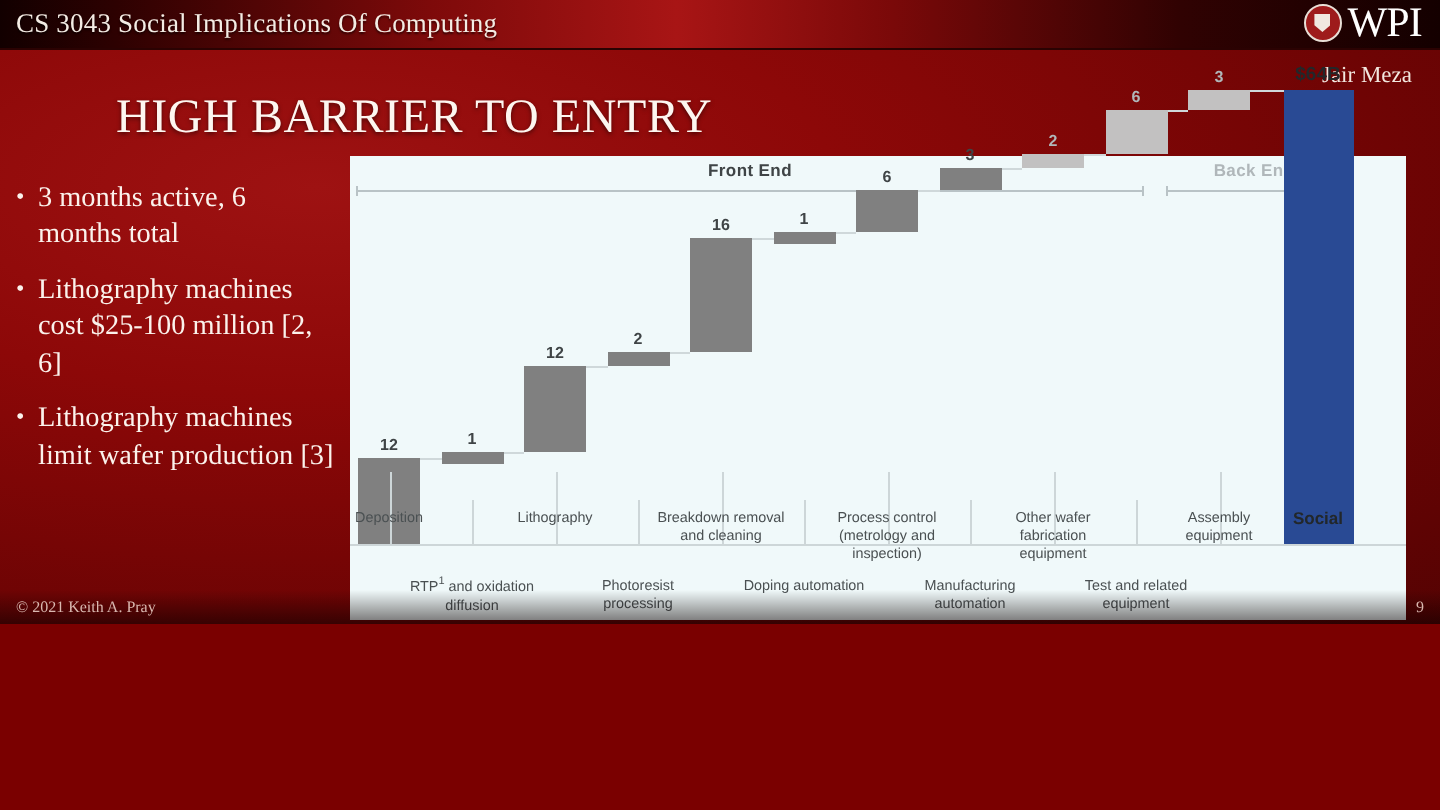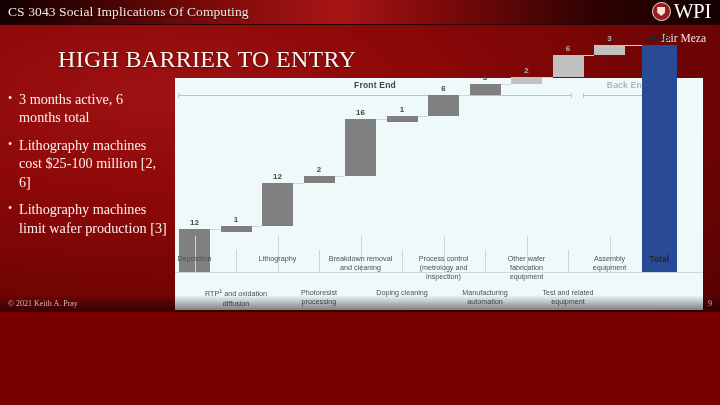--- a/index.html
+++ b/index.html
@@ -225,27 +225,27 @@
           <div class="tick" style="left: 434.5px; top: 136px; height: 36px; background: rgb(205, 214, 216);"></div>
         </div>
     </div>
 
     <div id="cats-layer">
         <div class="cat" style="left: -13.5px; top: 176px; width: 66px;">Deposition</div>
         <div class="cat" style="left: 28px; top: 210px; width: 66px;">RTP<sup>1</sup> and oxidation diffusion</div>
         <div class="cat" style="left: 69.5px; top: 176px; width: 66px;">Lithography</div>
         <div class="cat" style="left: 111px; top: 210px; width: 66px;">Photoresist processing</div>
         <div class="cat" style="left: 152.5px; top: 176px; width: 66px;">Breakdown removal and cleaning</div>
-        <div class="cat" style="left: 194px; top: 210px; width: 66px;">Doping cleaning</div>
+        <div class="cat" style="left: 194px; top: 210px; width: 66px;">Doping automation</div>
         <div class="cat" style="left: 235.5px; top: 176px; width: 66px;">Process control (metrology and inspection)</div>
         <div class="cat" style="left: 277px; top: 210px; width: 66px;">Manufacturing automation</div>
         <div class="cat" style="left: 318.5px; top: 176px; width: 66px;">Other wafer fabrication equipment</div>
         <div class="cat" style="left: 360px; top: 210px; width: 66px;">Test and related equipment</div>
         <div class="cat" style="left: 401.5px; top: 176px; width: 66px;">Assembly equipment</div>
-        <div class="cat total-cat" style="left: 462.5px; top: 176px; width: 43px;">Total</div>
+        <div class="cat total-cat" style="left: 462.5px; top: 176px; width: 43px;">Social</div>
       </div>
   </div>
 
 
   <div id="footer">
     <span id="copyright">© 2021 Keith A. Pray</span>
     <span id="page-num">9</span>
   </div>
 
 </div>

